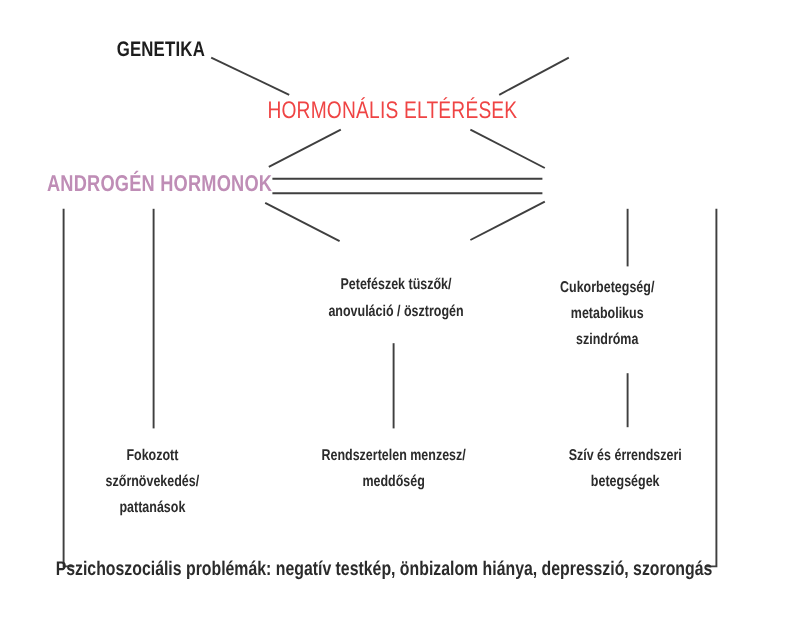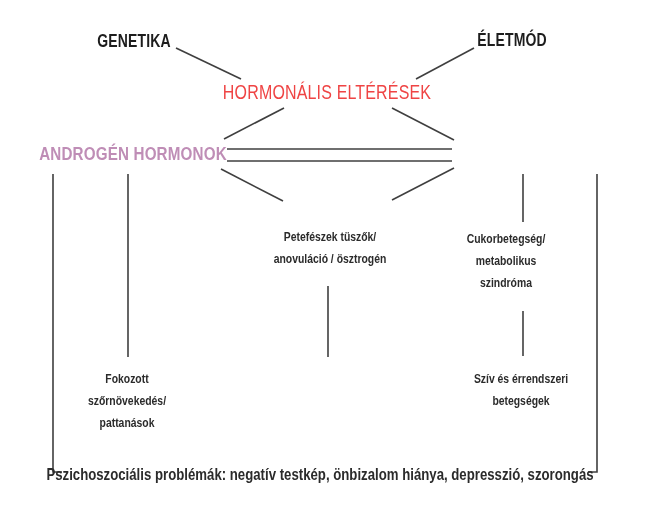--- a/index.html
+++ b/index.html
@@ -86,23 +86,20 @@
       <line x1="128" y1="174" x2="128" y2="357"></line>
       <polyline points="53,174 53,472 62,472"></polyline>
       <polyline points="597,174 597,472 588,472"></polyline>
     </g>
   </svg>
 
   <div class="node cause" style="left:134px; top:31px">
     <span class="cond">GENETIKA</span>
   </div>
 
-  <div class="node cause" style="left:512px; top:30px">
-    <span class="cond">ÉLETMÓD</span>
-  </div>
 
   <div class="node hub" style="left:327px; top:81px">
     <span class="cond">HORMONÁLIS ELTÉRÉSEK</span>
   </div>
 
   <div class="node hub2" style="left:133px; top:143px">
     <span class="cond">ANDROGÉN HORMONOK</span>
   </div>
 
 
@@ -116,20 +113,24 @@
 metabolikus
 szindróma</span>
   </div>
 
   <div class="node body-text multi" style="left:127px; top:368px">
     <span class="cond">Fokozott
 szőrnövekedés/
 pattanások</span>
   </div>
 
+  <div class="node body-text multi" style="left:328px; top:368px">
+    <span class="cond">Rendszertelen menzesz/
+meddőség</span>
+  </div>
 
   <div class="node body-text multi" style="left:521px; top:368px">
     <span class="cond">Szív és érrendszeri
 betegségek</span>
   </div>
 
   <div class="node footer-text" style="left:320px; top:465px">
     <span class="cond">Pszichoszociális problémák: negatív testkép, önbizalom hiánya, depresszió, szorongás</span>
   </div>
 

